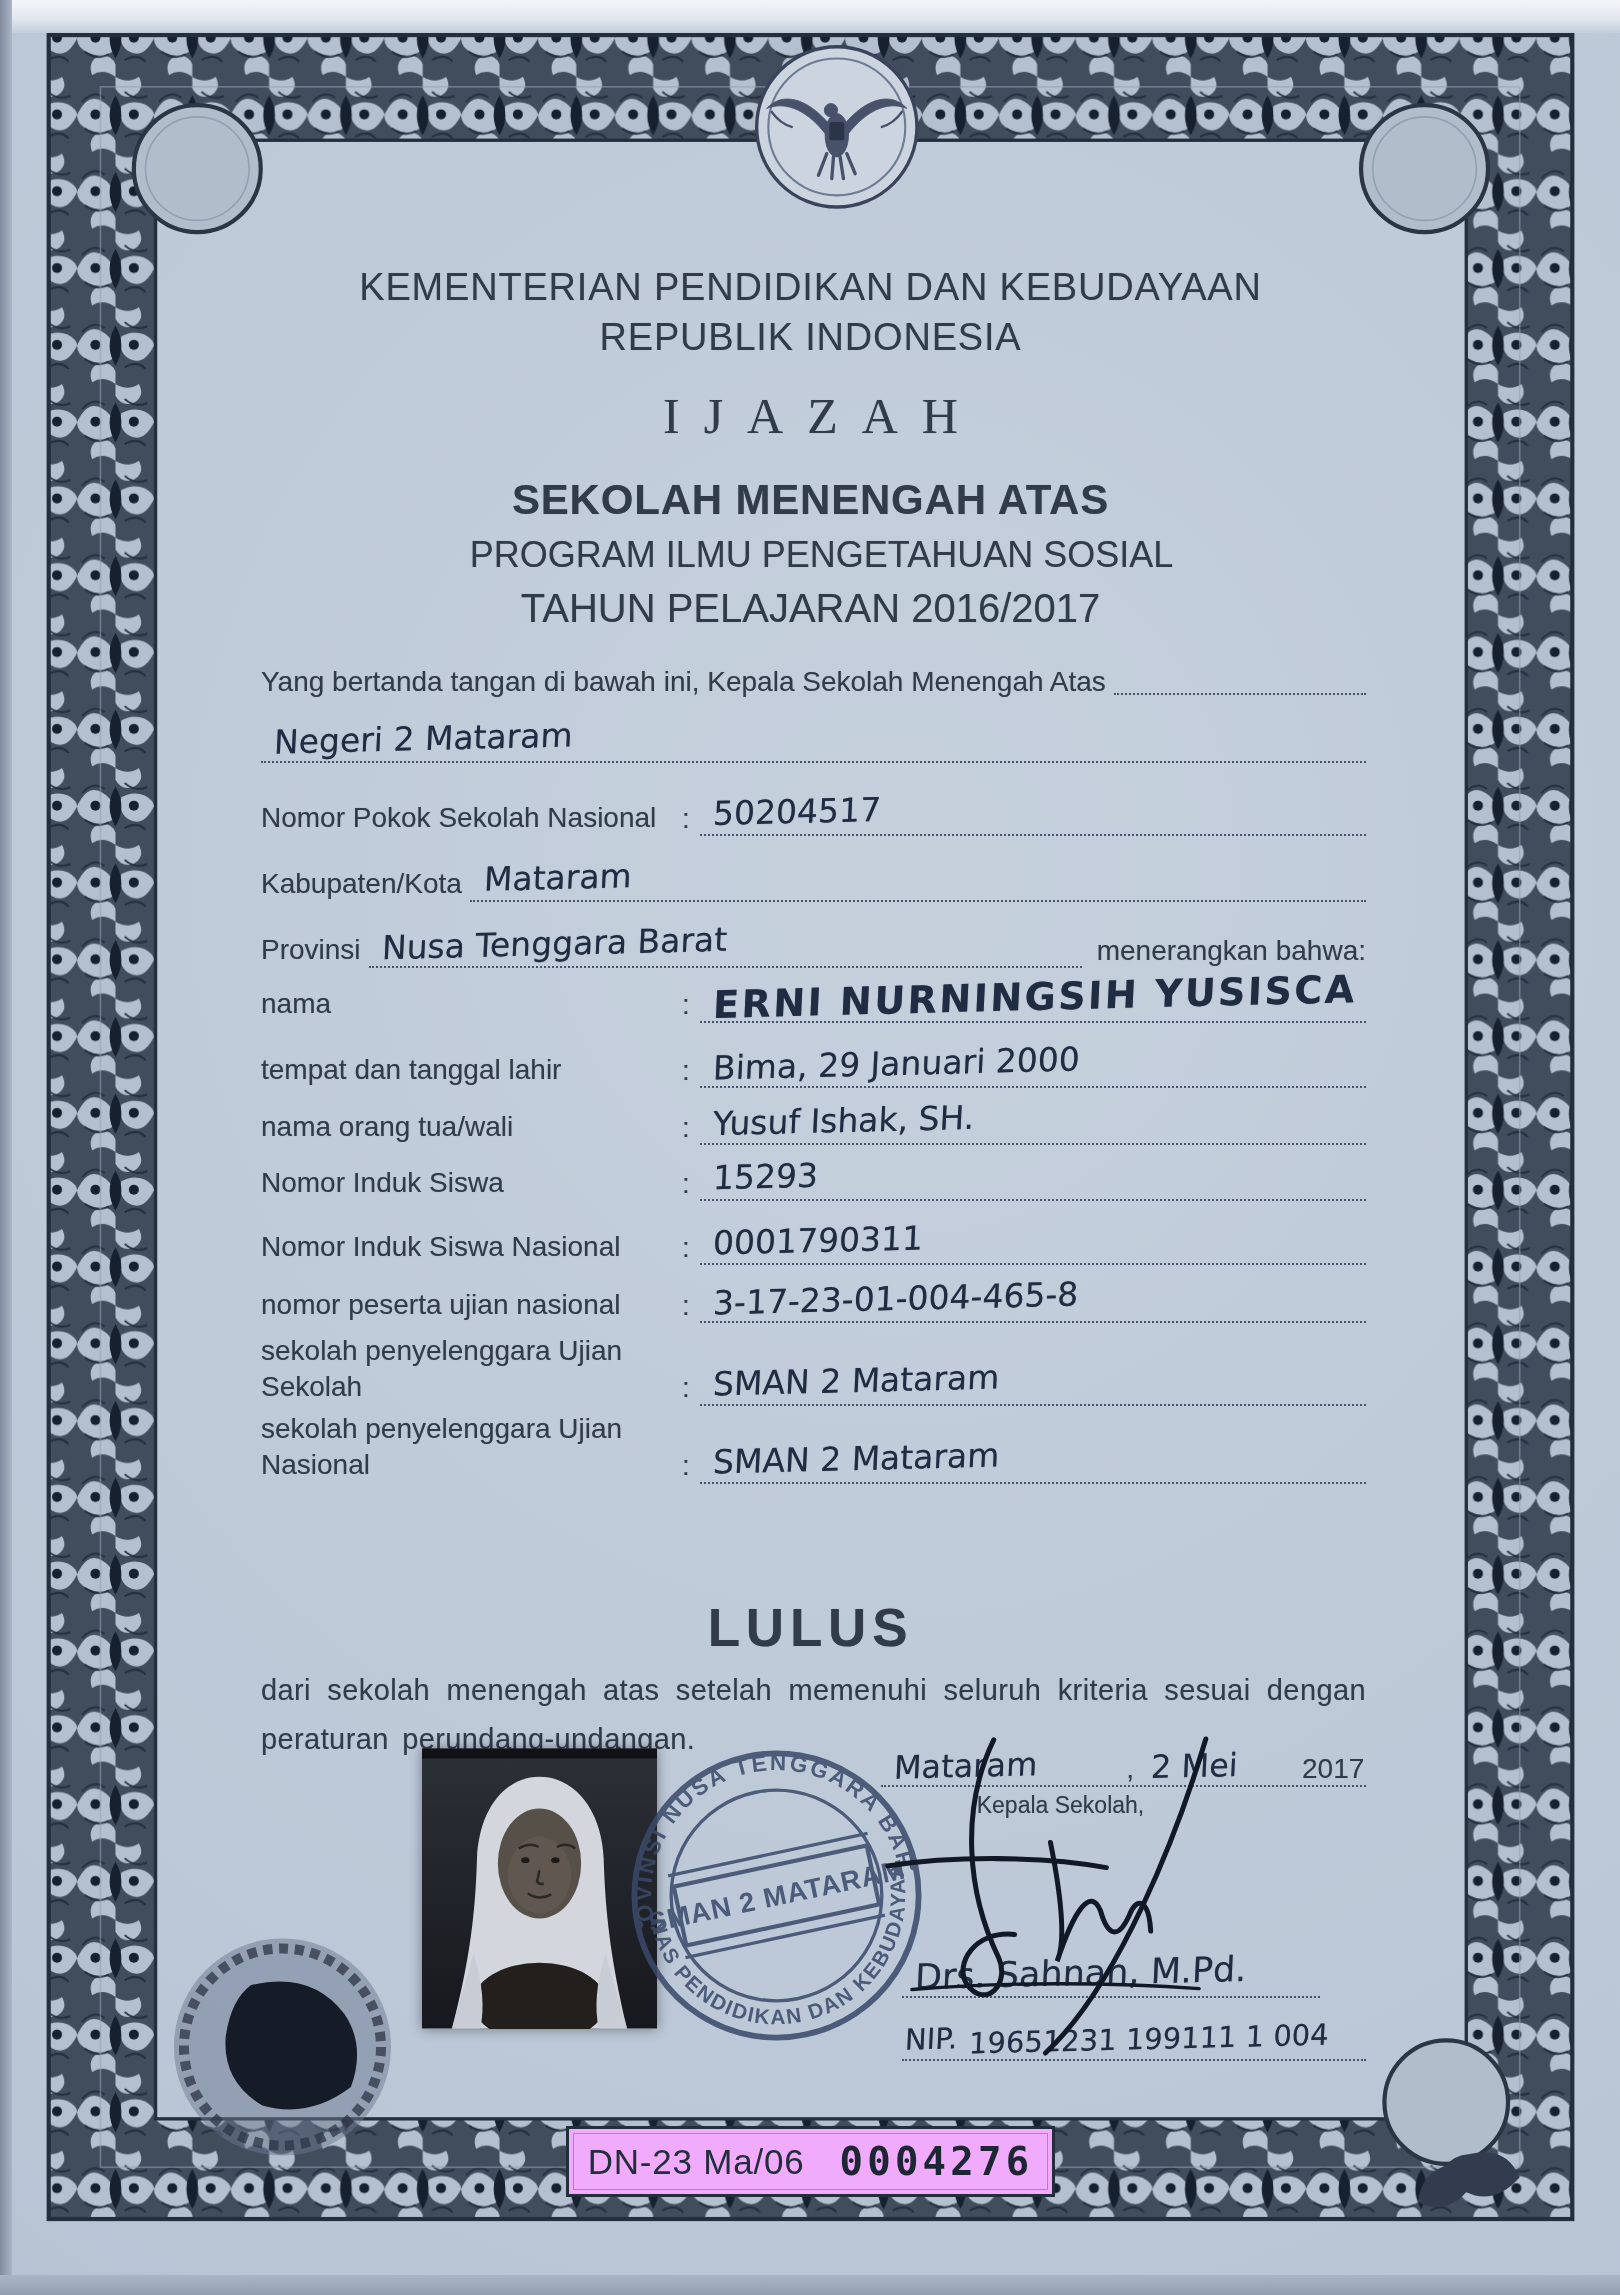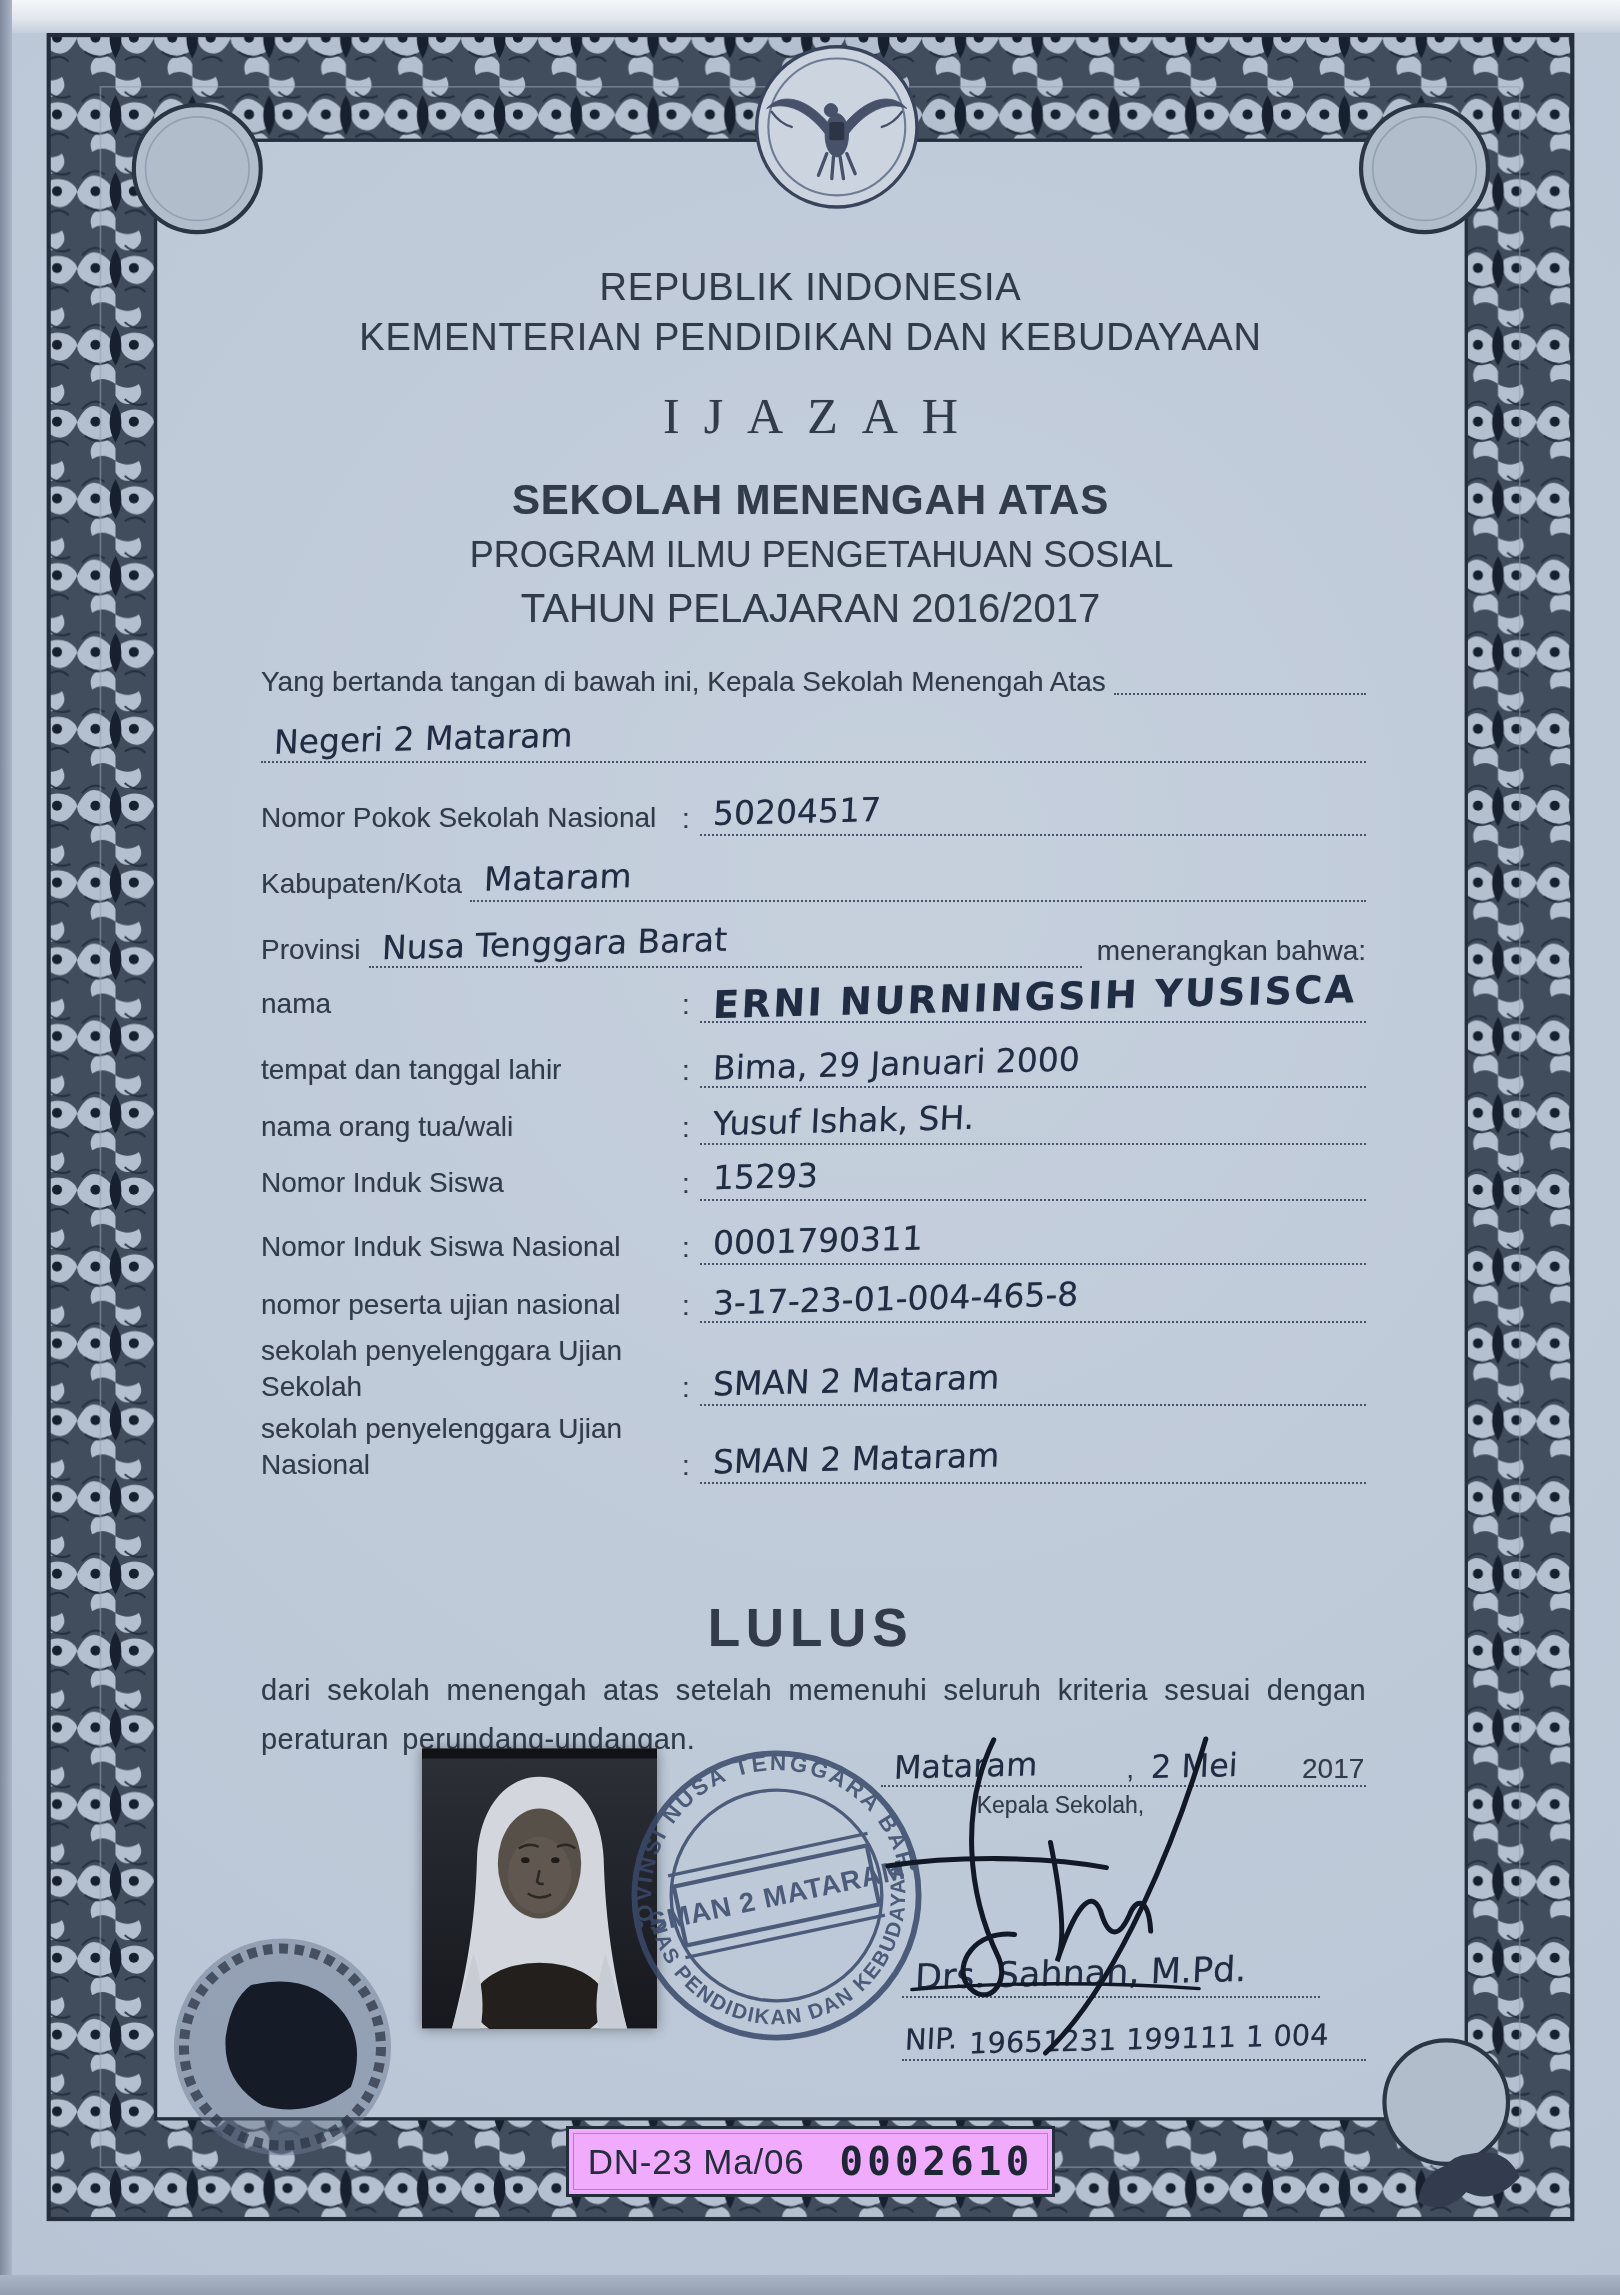--- a/index.html
+++ b/index.html
@@ -159,22 +159,22 @@
       <ellipse cx="0" cy="10" rx="14" ry="26"></ellipse>
       <circle cx="-7" cy="-20" r="8"></circle>
       <path d="M-12,32 L-22,58 M-4,36 L-6,62 M4,36 L8,62 M12,32 L22,56" fill="none" stroke-width="4"></path>
       <path d="M-78,-18 q10,14 24,18 M78,-18 q-10,14 -24,18" fill="none" stroke-width="3"></path>
     </g>
     <rect x="-9" y="-6" width="18" height="22" rx="3" fill="#2b3547"></rect>
   </g>
 </svg>
 
 <div class="abs printed center ministry">
+  <div>KEMENTERIAN PENDIDIKAN DAN KEBUDAYAAN</div>
   <div>REPUBLIK INDONESIA</div>
-  <div>KEMENTERIAN PENDIDIKAN DAN KEBUDAYAAN</div>
 </div>
 <div class="abs printed center title-ijazah">IJAZAH</div>
 <div class="abs printed center school-level">SEKOLAH MENENGAH ATAS</div>
 <div class="abs printed center program">PROGRAM ILMU PENGETAHUAN SOSIAL</div>
 <div class="abs printed center acad-year">TAHUN PELAJARAN 2016/2017</div>
 
 <div class="abs printed intro-row">
   <span>Yang bertanda tangan di bawah ini, Kepala Sekolah Menengah Atas</span>
   <span class="dots"></span>
 </div>
@@ -346,15 +346,15 @@
   <span class="hand">Drs. Sahnan, M.Pd.</span>
 </div>
 
 <div class="abs line-field nip-line">
   <span class="hand">NIP.</span>
   <span class="hand">19651231 199111 1 004</span>
 </div>
 
 <div class="abs serial-box">
   <span class="serial-code">DN-23 Ma/06</span>
-  <span class="serial-number">0002610</span>
+  <span class="serial-number">0004276</span>
 </div>
 
 
 </body></html>

